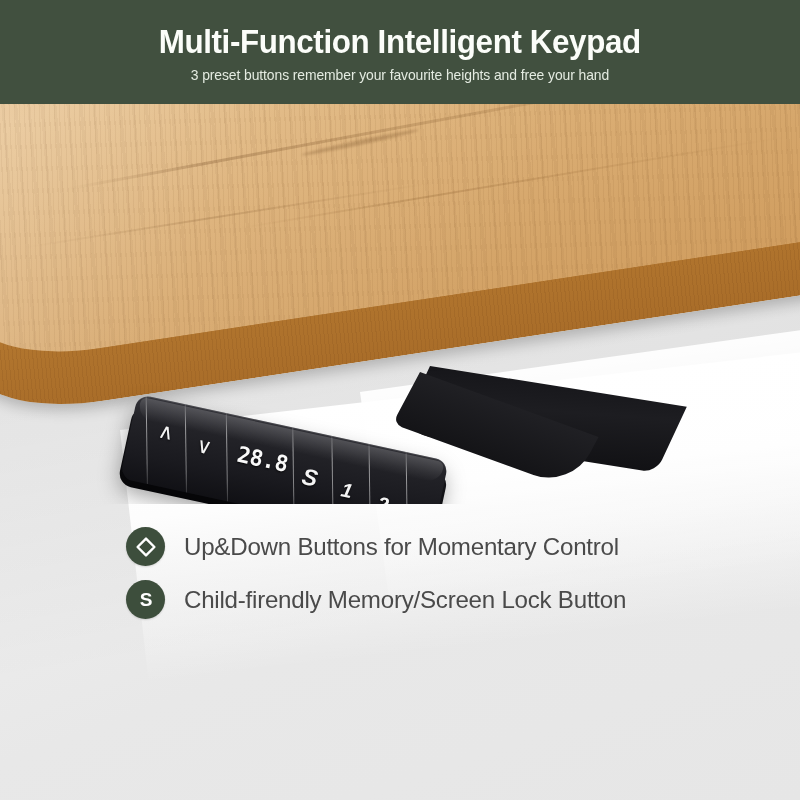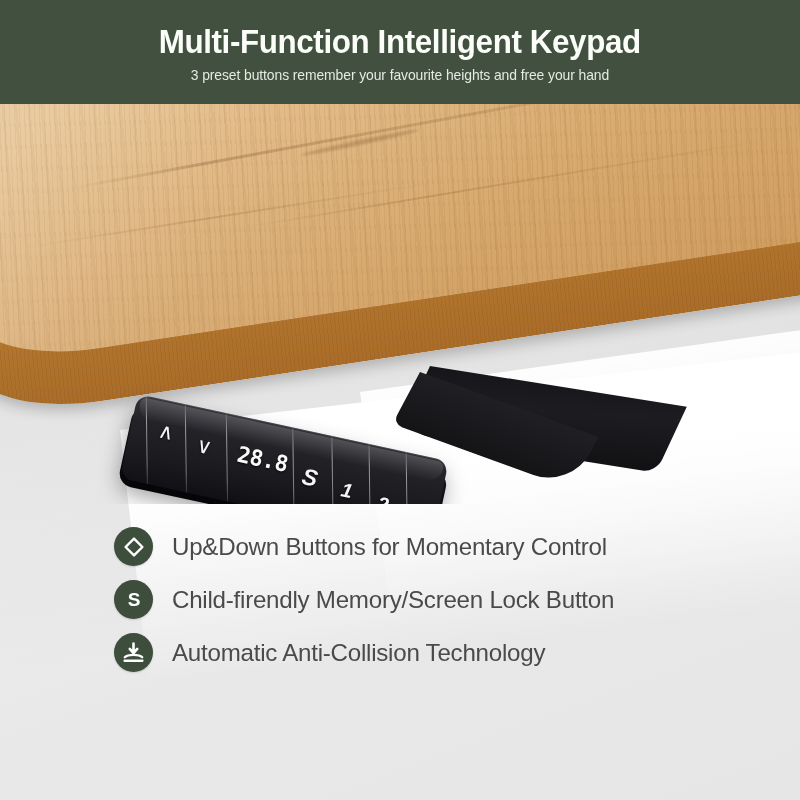--- a/index.html
+++ b/index.html
@@ -250,21 +250,21 @@
     position:absolute;
     left:4px; top:2px; width:310px; height:22px;
     background:linear-gradient(180deg,rgba(255,255,255,0.17),rgba(255,255,255,0));
     border-radius:12px 12px 30px 30px;
     pointer-events:none;
   }
 
   
   .features{
     position:absolute;
-    left:114px; top:520px;
+    left:126px; top:520px;
     width:640px;
     z-index:30;
   }
   .feature{
     display:flex;
     align-items:center;
     height:53px;
     gap:19px;
   }
   .f-icon{
@@ -353,30 +353,20 @@
 
     <div class="feature">
       <span class="f-icon">
         <svg width="24" height="24" viewBox="0 0 24 24">
           <text x="12" y="18.2" font-family="Liberation Sans, sans-serif" font-size="19" font-weight="bold" fill="#ffffff" text-anchor="middle">S</text>
         </svg>
       </span>
       <span class="f-text">Child-firendly Memory/Screen Lock Button</span>
     </div>
 
-    <div class="feature">
-      <span class="f-icon">
-        <svg width="25" height="25" viewBox="0 0 24 24">
-          <path d="M12 3.4 L12 11.4 M12 12.6 L8.4 8.6 M12 12.6 L15.6 8.6" fill="none" stroke="#ffffff" stroke-width="2.5" stroke-linecap="round" stroke-linejoin="round"></path>
-          <path d="M3.6 16.6 C6.6 13.6 17.4 13.6 20.4 16.6" fill="none" stroke="#ffffff" stroke-width="2.2" stroke-linecap="round"></path>
-          <path d="M3.4 19.9 L20.6 19.9" fill="none" stroke="#ffffff" stroke-width="2.2" stroke-linecap="round"></path>
-        </svg>
-      </span>
-      <span class="f-text">Automatic Anti-Collision Technology</span>
-    </div>
   </div>
 
   <div class="header">
     <div class="header-title">Multi-Function Intelligent Keypad</div>
     <div class="header-sub">3 preset buttons remember your favourite heights and free your hand</div>
   </div>
 
 </div>
 
 </body></html>

